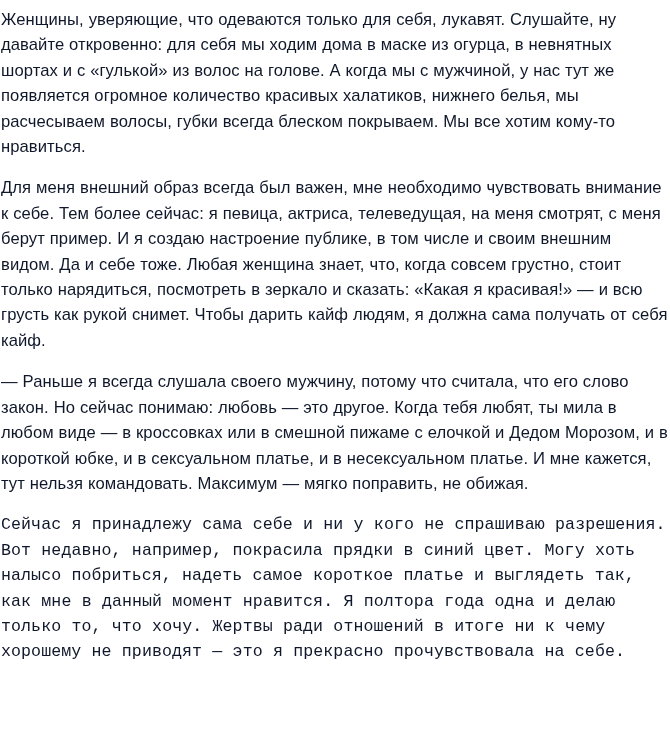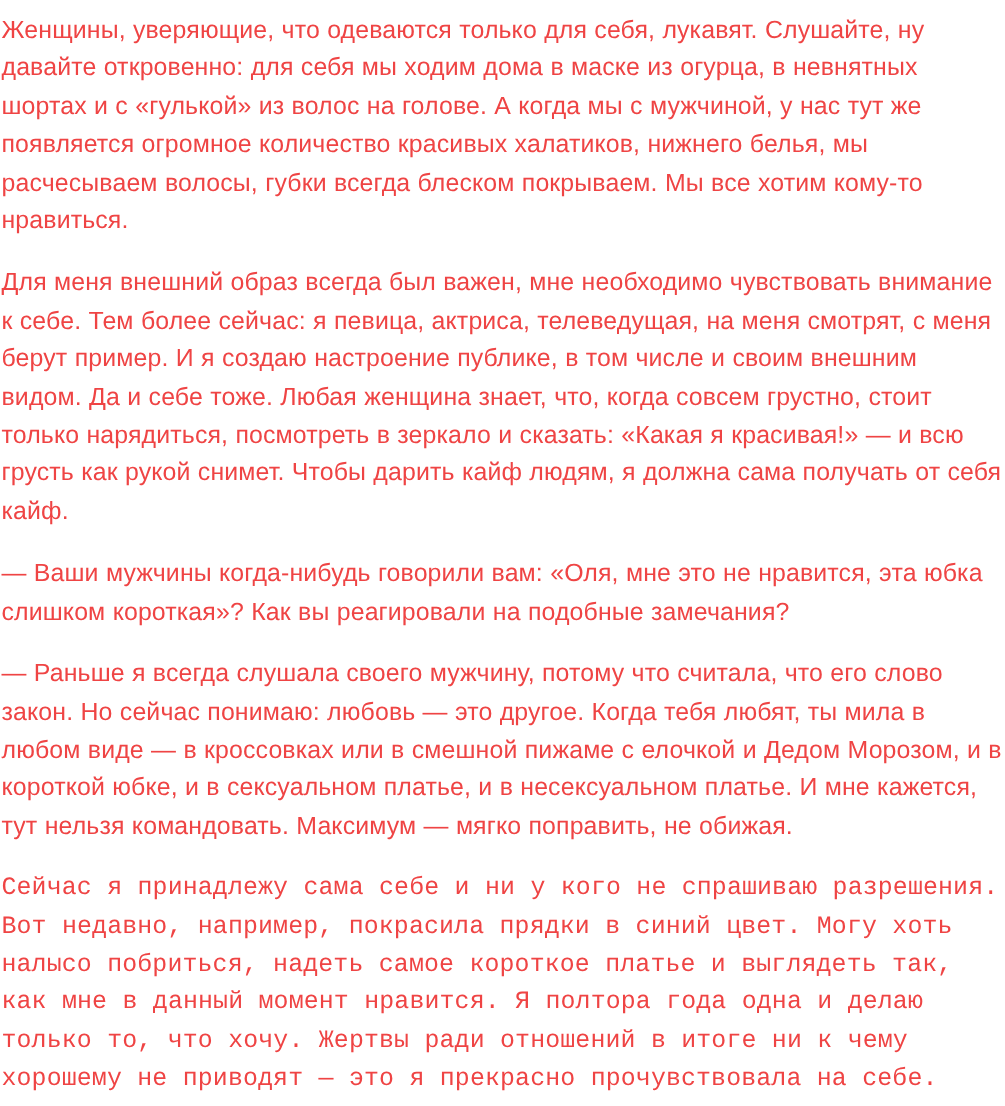--- a/index.html
+++ b/index.html
@@ -18,36 +18,35 @@
     width: 670px;
     box-sizing: border-box;
     padding: 0;
     background: #ffffff;
   }
   .para {
     margin: 0 0 16px 0;
     padding: 0 2px 0 1px;
     font-size: 16.6px;
     line-height: 25.4px;
-    color: #ef4444;
+    color: #0f172a;
     letter-spacing: 0.005em;
     word-spacing: 0.01em;
     text-align: left;
     -webkit-font-smoothing: antialiased;
   }
   .para:first-child {
     margin-top: 7px;
   }
   .para:last-child {
     margin-bottom: 0;
     font-family: Liberation Mono, monospace;
   }
 </style>
 </head>
 <body>
 
 <div class="article">
   <p class="para">Женщины, уверяющие, что одеваются только для себя, лукавят. Слушайте, ну давайте откровенно: для себя мы ходим дома в маске из огурца, в невнятных шортах и с «гулькой» из волос на голове. А когда мы с мужчиной, у нас тут же появляется огромное количество красивых халатиков, нижнего белья, мы расчесываем волосы, губки всегда блеском покрываем. Мы все хотим кому-то нравиться.</p>
   <p class="para">Для меня внешний образ всегда был важен, мне необходимо чувствовать внимание к себе. Тем более сейчас: я певица, актриса, телеведущая, на меня смотрят, с меня берут пример. И я создаю настроение публике, в том числе и своим внешним видом. Да и себе тоже. Любая женщина знает, что, когда совсем грустно, стоит только нарядиться, посмотреть в зеркало и сказать: «Какая я красивая!» — и всю грусть как рукой снимет. Чтобы дарить кайф людям, я должна сама получать от себя кайф.</p>
-  <p class="para">— Ваши мужчины когда-нибудь говорили вам: «Оля, мне это не нравится, эта юбка слишком короткая»? Как вы реагировали на подобные замечания?</p>
   <p class="para">— Раньше я всегда слушала своего мужчину, потому что считала, что его слово закон. Но сейчас понимаю: любовь — это другое. Когда тебя любят, ты мила в любом виде — в кроссовках или в смешной пижаме с елочкой и Дедом Морозом, и в короткой юбке, и в сексуальном платье, и в несексуальном платье. И мне кажется, тут нельзя командовать. Максимум — мягко поправить, не обижая.</p>
   <p class="para">Сейчас я принадлежу сама себе и ни у кого не спрашиваю разрешения. Вот недавно, например, покрасила прядки в синий цвет. Могу хоть налысо побриться, надеть самое короткое платье и выглядеть так, как мне в данный момент нравится. Я полтора года одна и делаю только то, что хочу. Жертвы ради отношений в итоге ни к чему хорошему не приводят — это я прекрасно прочувствовала на себе.</p>
 </div>
 
 </body></html>

